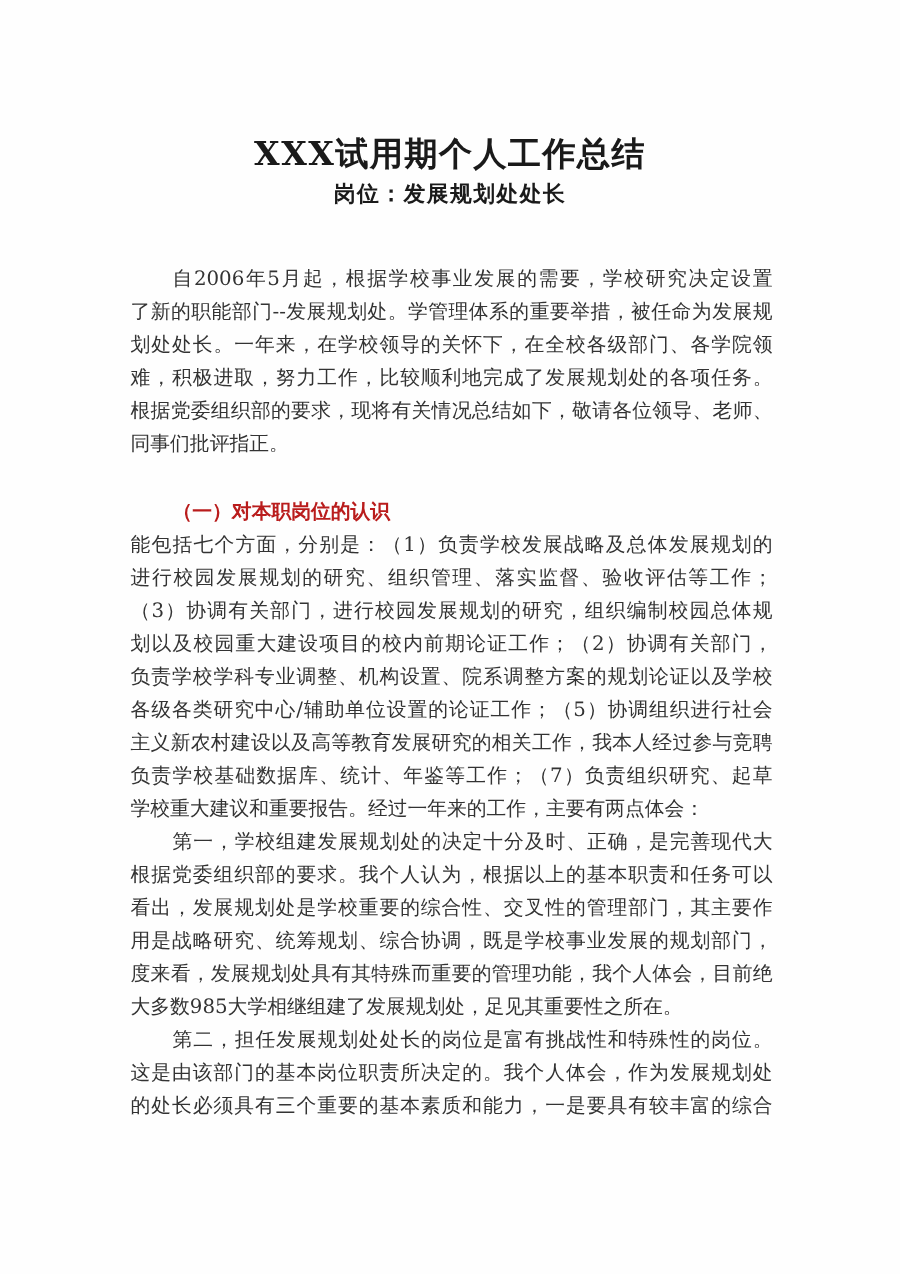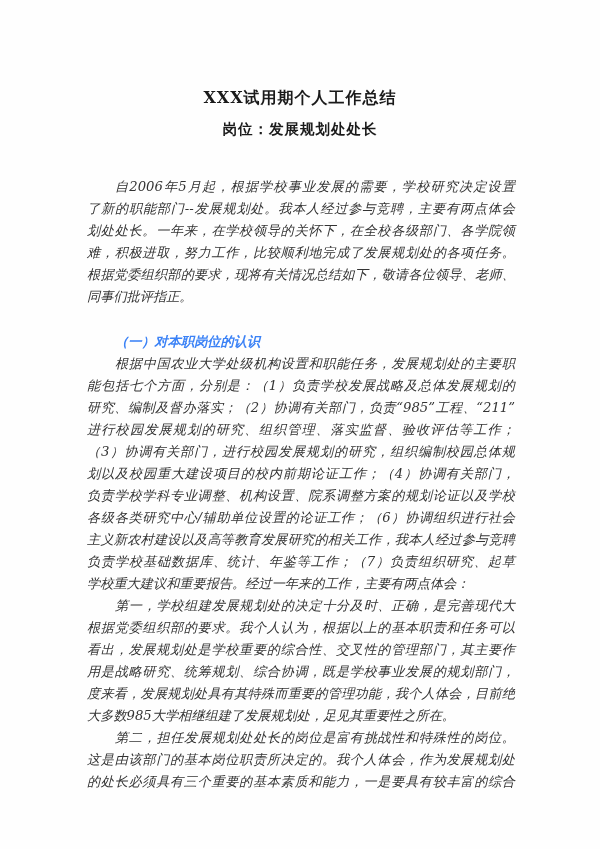--- a/index.html
+++ b/index.html
@@ -4,66 +4,64 @@
 <style>
   html, body { margin: 0; padding: 0; background: #ffffff; }
   body { width: 600px; height: 849px; overflow: hidden; position: relative; }
   .page {
     position: absolute; left: 0; top: 0; width: 600px; height: 849px;
     background: #fefefe; color: #222;
     font-family: "DejaVu Serif", "Liberation Serif", serif;
   }
   .title {
     position: absolute; left: 0; top: 88px; width: 600px; text-align: center;
-    font-size: 16px; font-weight: bold; letter-spacing: 1px; color: #1a1a1a;
+    font-size: 22px; font-weight: bold; letter-spacing: 1px; color: #1a1a1a;
   }
   .subtitle {
     position: absolute; left: 0; top: 120px; width: 600px; text-align: center;
     font-size: 14.5px; font-weight: bold; letter-spacing: 1px; color: #1a1a1a;
   }
   .body {
     position: absolute; left: 87px; top: 176px; width: 428px;
     font-size: 13.2px; line-height: 22px; color: #333;
   }
-  .line { white-space: nowrap; text-align: justify; text-align-last: justify; height: 22px; overflow: visible; font-style: italic; }
+  .line { white-space: nowrap; text-align: justify; text-align-last: justify; height: 22px; overflow: visible; }
   .line.last { text-align-last: left; }
   .indent { padding-left: 28px; }
   .gap { height: 23px; }
-  .heading { font-weight: bold; color: #3b82f6; padding-left: 28px; text-align-last: left; }
+  .heading { font-weight: bold; color: #b91c1c; padding-left: 28px; text-align-last: left; }
 </style>
 </head>
 <body>
 
 <div class="page">
   <div class="title">XXX试用期个人工作总结</div>
   <div class="subtitle">岗位：发展规划处处长</div>
 
   <div class="body">
     <div>
       <div class="line indent">自2006年5月起，根据学校事业发展的需要，学校研究决定设置</div>
-      <div class="line">了新的职能部门--发展规划处。我本人经过参与竞聘，主要有两点体会</div>
+      <div class="line">了新的职能部门--发展规划处。学管理体系的重要举措，被任命为发展规</div>
       <div class="line">划处处长。一年来，在学校领导的关怀下，在全校各级部门、各学院领</div>
       <div class="line">难，积极进取，努力工作，比较顺利地完成了发展规划处的各项任务。</div>
       <div class="line">根据党委组织部的要求，现将有关情况总结如下，敬请各位领导、老师、</div>
       <div class="line last">同事们批评指正。</div>
     </div>
 
     <div class="gap"></div>
 
     <div class="line heading">（一）对本职岗位的认识</div>
 
     <div>
-      <div class="line indent">根据中国农业大学处级机构设置和职能任务，发展规划处的主要职</div>
       <div class="line">能包括七个方面，分别是：（1）负责学校发展战略及总体发展规划的</div>
-      <div class="line">研究、编制及督办落实；（2）协调有关部门，负责“985”工程、“211”</div>
       <div class="line">进行校园发展规划的研究、组织管理、落实监督、验收评估等工作；</div>
       <div class="line">（3）协调有关部门，进行校园发展规划的研究，组织编制校园总体规</div>
-      <div class="line">划以及校园重大建设项目的校内前期论证工作；（4）协调有关部门，</div>
+      <div class="line">划以及校园重大建设项目的校内前期论证工作；（2）协调有关部门，</div>
       <div class="line">负责学校学科专业调整、机构设置、院系调整方案的规划论证以及学校</div>
-      <div class="line">各级各类研究中心/辅助单位设置的论证工作；（6）协调组织进行社会</div>
+      <div class="line">各级各类研究中心/辅助单位设置的论证工作；（5）协调组织进行社会</div>
       <div class="line">主义新农村建设以及高等教育发展研究的相关工作，我本人经过参与竞聘</div>
       <div class="line">负责学校基础数据库、统计、年鉴等工作；（7）负责组织研究、起草</div>
       <div class="line last">学校重大建议和重要报告。经过一年来的工作，主要有两点体会：</div>
     </div>
 
     <div>
       <div class="line indent">第一，学校组建发展规划处的决定十分及时、正确，是完善现代大</div>
       <div class="line">根据党委组织部的要求。我个人认为，根据以上的基本职责和任务可以</div>
       <div class="line">看出，发展规划处是学校重要的综合性、交叉性的管理部门，其主要作</div>
       <div class="line">用是战略研究、统筹规划、综合协调，既是学校事业发展的规划部门，</div>

